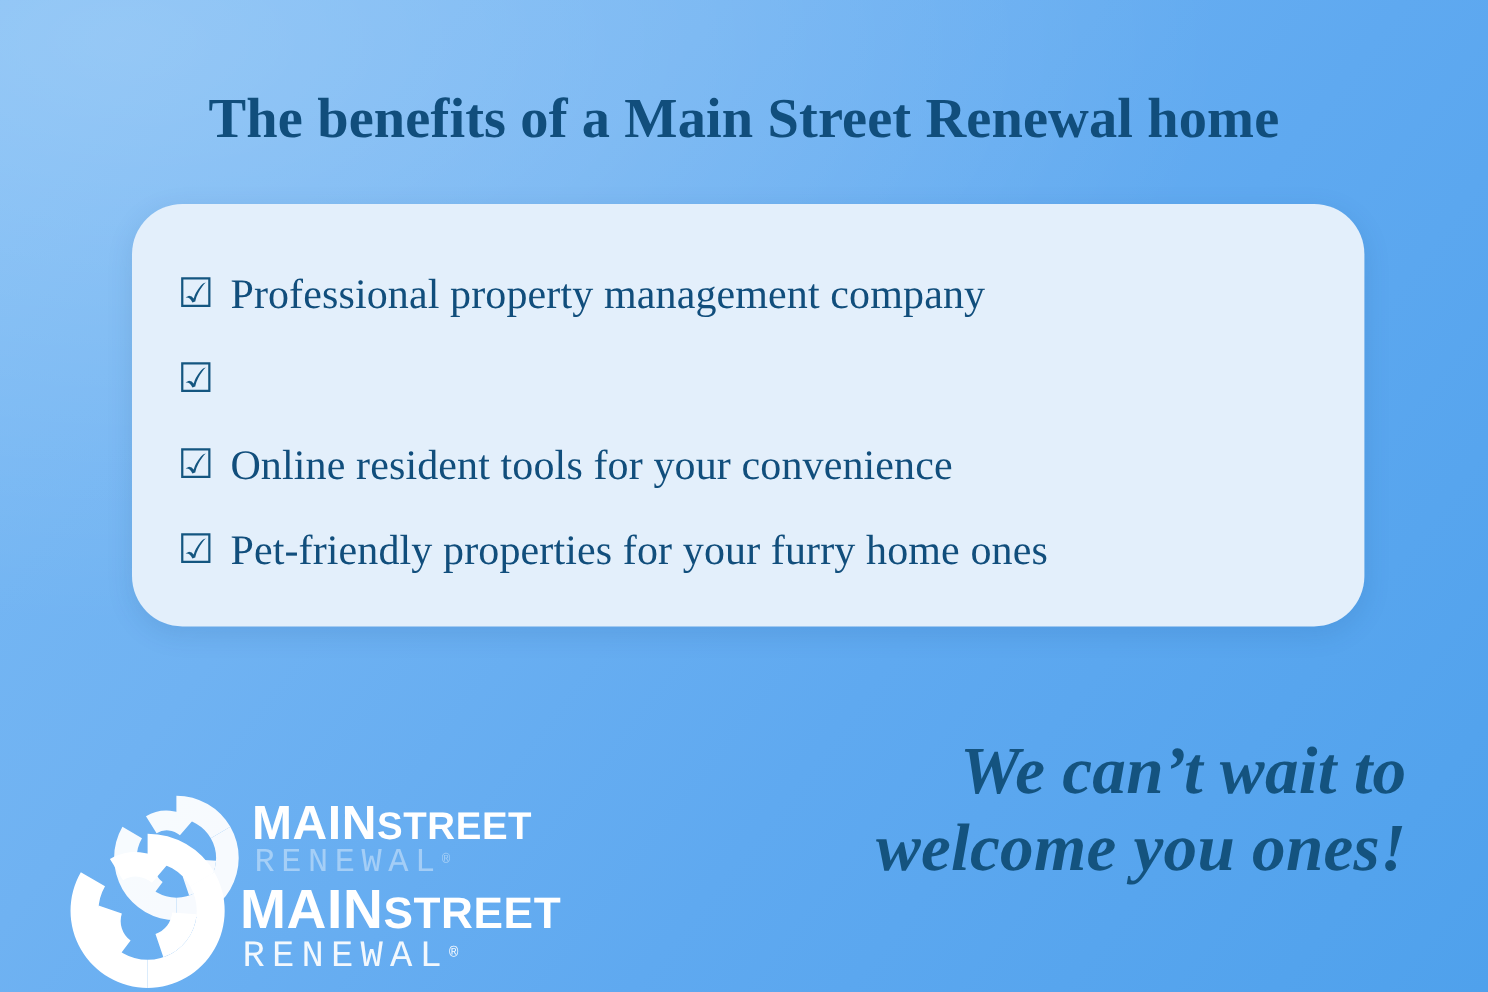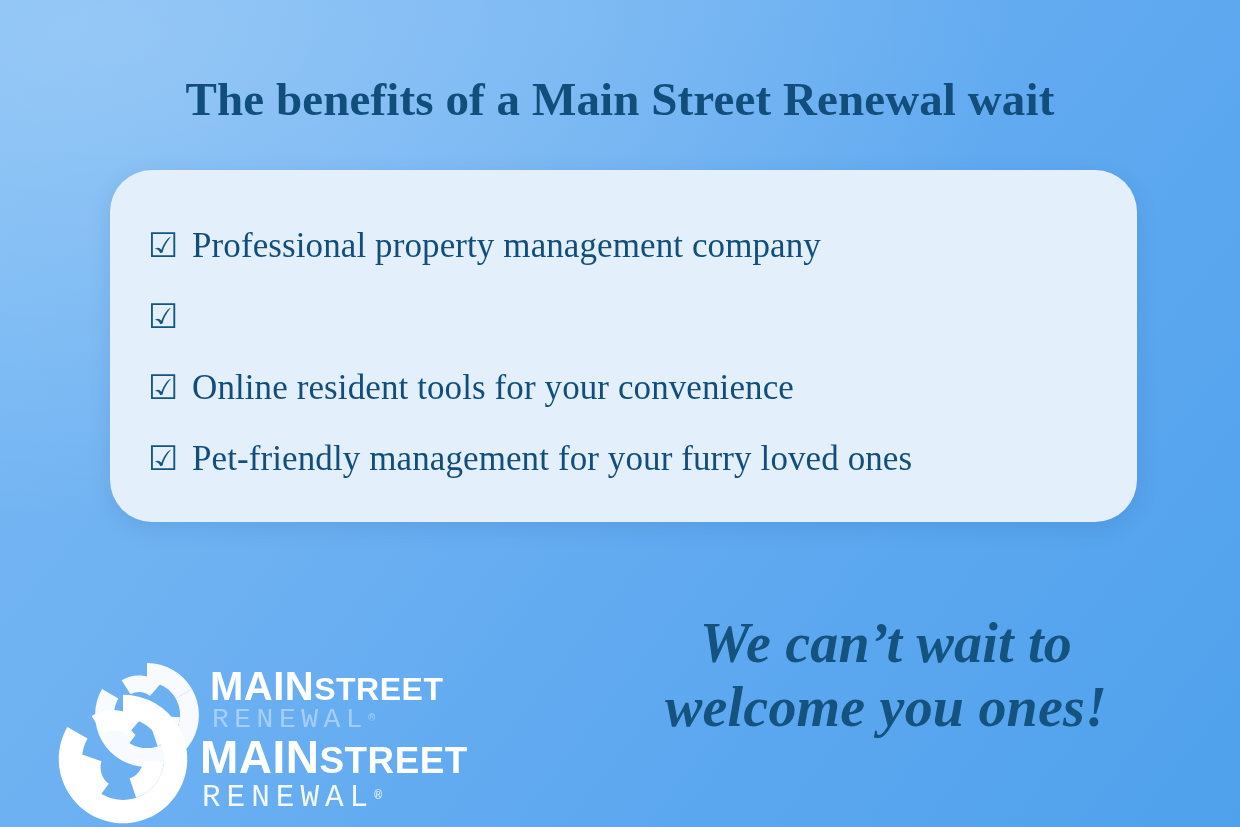--- a/index.html
+++ b/index.html
@@ -131,60 +131,60 @@
 
   
   #logo-copy-lower .mark { width:146px; height:146px; left:0; top:0px; }
   #logo-copy-lower .wm-main   { left:150px; top:48px;  font-size:46px; }
   #logo-copy-lower .wm-renew  { left:152px; top:96px;  font-size:31px; letter-spacing:6px;
                                 opacity:0.92; }
 
   
   #tagline {
     position:absolute;
-    left:576px; top:612px;
+    left:552px; top:612px;
     width:620px;
-    text-align:center;
+    text-align:right;
     font-family:"Liberation Serif", serif;
     font-weight:bold;
     font-style:italic;
     font-size:56px;
     line-height:1.14;
     color:#14537F;
     letter-spacing:0.2px;
   }
   #tagline .tl-line { display:block; white-space:nowrap; }
 </style>
 </head>
 <body>
 
 <div id="poster">
 
-  <div id="title">The benefits of a Main Street Renewal wait</div>
+  <div id="title">The benefits of a Main Street Renewal home</div>
 
   <div id="card">
     <ul id="benefits-list">
 
       <li class="benefit-row">
         <span class="check-icon">☑</span>
         <span class="benefit-text">Professional property management company</span>
       </li>
 
       <li class="benefit-row">
         <span class="check-icon">☑</span>
       </li>
 
       <li class="benefit-row">
         <span class="check-icon">☑</span>
         <span class="benefit-text">Online resident tools for your convenience</span>
       </li>
 
       <li class="benefit-row">
         <span class="check-icon">☑</span>
-        <span class="benefit-text">Pet-friendly management for your furry loved ones</span>
+        <span class="benefit-text">Pet-friendly properties for your furry home ones</span>
       </li>
 
     </ul>
   </div>
 
   <div id="logo-lockup">
 
     <div class="logo-copy" id="logo-copy-upper">
       <svg class="mark" viewBox="0 0 100 100">
         <g fill="#FFFFFF">

